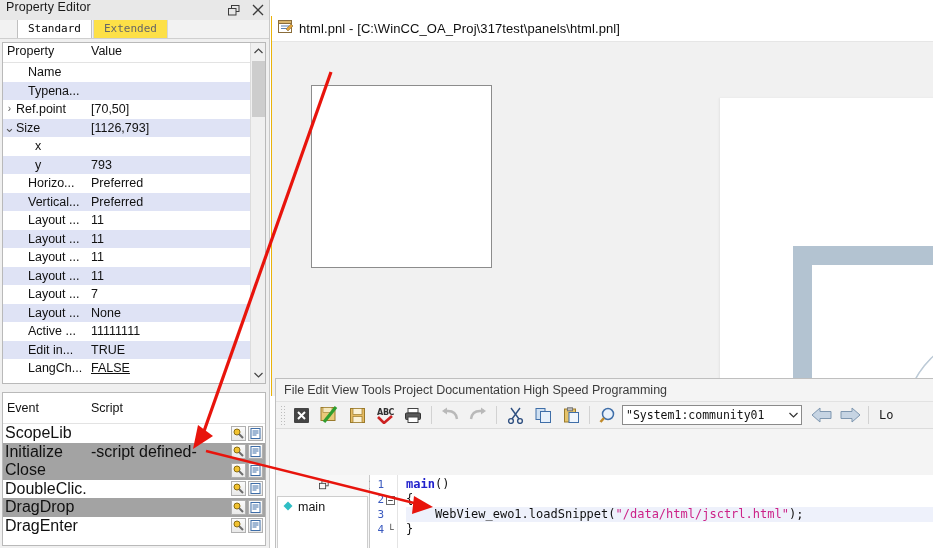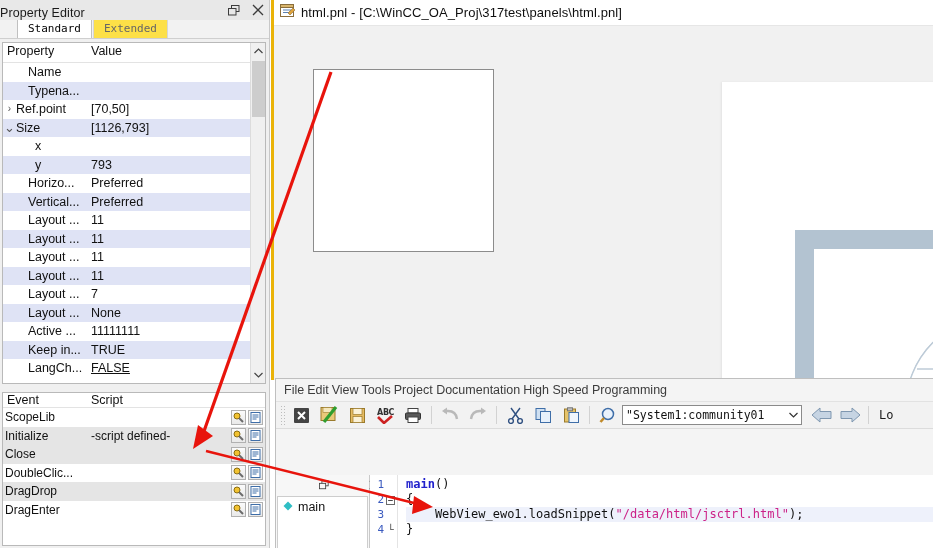--- a/index.html
+++ b/index.html
@@ -14,21 +14,22 @@
 
   
   #prop-editor {
     position: absolute; left: 0; top: 0; width: 270px; height: 548px;
     background: #f0f0f0;
     border-right: 1px solid #c8c8c8;
   }
   .pe-titlebar {
     position: relative; height: 20px;
     background: #e8e8e8;
-    display: flex; align-items: flex-end;
+    display: flex; align-items: flex-start;
+    padding-left: 6px;
   }
   .pe-title {
     font-size: 12.5px; color: #1a1a1a; font-weight: 400;
     letter-spacing: .1px;
   }
   .pe-titlebtns {
     position: absolute; right: 4px; top: 0; height: 20px;
     display: flex; align-items: center; gap: 10px;
   }
   .pe-btn { width: 14px; height: 14px; cursor: default;
@@ -97,45 +98,45 @@
     position: absolute; left: 1px; top: 18px; width: 13px; height: 56px;
     background: #cdcdcd;
   }
 
   
   #event-panel {
     position: absolute; left: 2px; top: 392px; width: 264px; height: 154px;
     background: #fff; border: 1px solid #b9b9b9; overflow: hidden;
   }
   .ev-hdr {
-    display: flex; height: 15px; font-size: 12.5px; color: #111;
+    display: flex; height: 31px; font-size: 12.5px; color: #111;
     border-bottom: 1px solid #e3e3e3; align-items: center;
   }
   .ev-hdr .c1 { width: 84px; padding-left: 4px; }
   .ev-hdr .c2 { flex: 1; padding-left: 4px; }
   .ev-row {
-    display: flex; height: 18.5px; font-size: 12px; color: #111;
+    display: flex; height: 18.5px; font-size: 16px; color: #111;
     align-items: center;
   }
-  .ev-row.alt { background: #e5e5e5; }
+  .ev-row.alt { background: #a3a3a3; }
   .ev-row .ename { width: 84px; padding-left: 2px; white-space: nowrap; overflow: hidden; }
   .ev-row .escript { flex: 1; padding-left: 4px; white-space: nowrap; overflow: hidden; }
   .ev-btns { display: flex; gap: 2px; padding-right: 2px; }
   .ev-ibtn {
     width: 15px; height: 15px; border: 1px solid #b0b0b0;
     background: linear-gradient(#fbfbfb,#e9e9e9);
     display: flex; align-items: center; justify-content: center;
   }
   .ev-ibtn svg { display: block; }
 
   
   #panel-editor {
-    position: absolute; left: 271px; top: 0; width: 662px; height: 380px;
+    position: absolute; left: 271px; top: 16px; width: 662px; height: 380px;
     background: #fafafa;
-    border-left: 3px solid #eab308;
+    border-left: 1px solid #eab308;
   }
   .pnl-title {
     height: 26px; display: flex; align-items: center; gap: 6px;
     padding-left: 6px; background: #ffffff;
     border-bottom: 1px solid #e6e6e6;
   }
   .pnl-title .t {
     font-size: 13px; color: #0f0f0f; letter-spacing: .1px;
   }
   .canvas {
@@ -357,21 +358,21 @@
             <div class="pval">None</div>
           </div>
           <div class="pe-row">
             <div class="twisty"></div>
             <div class="pname " style="width: 71px; padding-left: 12px;">Active ...</div>
             <div class="pval">11111111</div>
             <div class="dots-btn">...</div>
           </div>
           <div class="pe-row alt">
             <div class="twisty"></div>
-            <div class="pname " style="width: 71px; padding-left: 12px;">Keep in...</div>
+            <div class="pname " style="width: 71px; padding-left: 12px;">Edit in...</div>
             <div class="pval">TRUE</div>
           </div>
           <div class="pe-row">
             <div class="twisty"></div>
             <div class="pname " style="width: 71px; padding-left: 12px;">LangCh...</div>
             <div class="pval underline-val">FALSE</div>
           </div>
         </div>
 
       <div class="pe-scroll">

